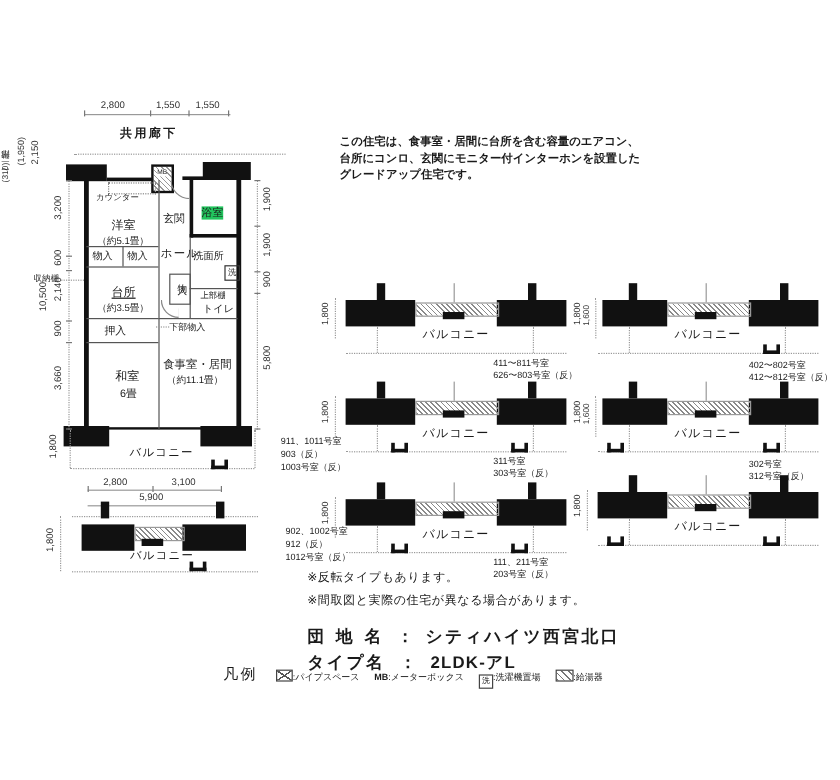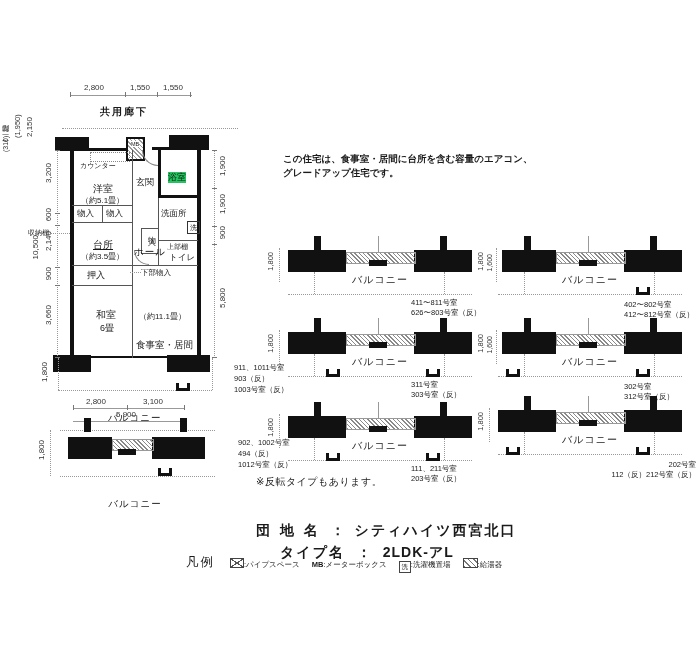--- a/index.html
+++ b/index.html
@@ -5,21 +5,21 @@
   html,body{margin:0;padding:0;background:#fff;}
   body{font-family:"Liberation Sans","DejaVu Sans",sans-serif;color:#1a1a1a;}
   .sheet{position:relative;width:700px;height:650px;background:#ffffff;overflow:hidden;}
   .ab{position:absolute;}
   .w{background:#111;}
   .t7{font-size:7px;line-height:1.1;}
   .t75{font-size:7.5px;line-height:1.2;}
   .t8{font-size:8px;line-height:1.2;}
   .t85{font-size:8.5px;line-height:1.2;}
   .t9{font-size:9px;line-height:1.2;}
-  .t95{font-size:9.5px;line-height:1.2;margin-top:40px;}
+  .t95{font-size:9.5px;line-height:1.2;}
   .t10{font-size:10px;line-height:1.2;}
   .b{font-weight:bold;}
   .vtext{writing-mode:vertical-rl;transform:rotate(180deg);color:#333;white-space:nowrap;}
   .dimlab{color:#333;}
   .dotv{width:0;border-left:1px dotted #999;}
   .doth{height:0;border-top:1px dotted #999;}
   .solh{height:0;border-top:1px solid #999;}
   .solv{width:0;border-left:1px solid #999;}
   .part{background:#555;}
   .tickh{width:5px;height:1px;background:#777;}
@@ -39,20 +39,21 @@
   .clo3{writing-mode:vertical-rl;font-size:8px;letter-spacing:1px;}
   .center{text-align:center;}
 </style>
 </head>
 <body>
 
 <div class="sheet">
 
   <div class="ab t95 b" style="left:283px;top:112px;width:340px;line-height:13.5px;">
     <div>この住宅は、食事室・居間に台所を含む容量のエアコン、</div>
+    <div>台所にコンロ、玄関にモニター付インターホンを設置した</div>
     <div>グレードアップ住宅です。</div>
   </div>
 
   <span class="ab t8 dimlab" style="left:84px;top:83px;">2,800</span>
   <span class="ab t8 dimlab" style="left:130px;top:83px;">1,550</span>
   <span class="ab t8 dimlab" style="left:163px;top:83px;">1,550</span>
   <div class="ab solh" style="left:70px;top:95px;width:122px;"></div>
   <div class="ab tickv" style="left:70px;top:92px;"></div>
   <div class="ab tickv" style="left:125px;top:92px;"></div>
   <div class="ab tickv" style="left:157px;top:92px;"></div>
@@ -175,21 +176,21 @@
   <div class="ab w" style="left:152px;top:437px;width:53px;height:22px;"></div>
   <div class="ab hatch" style="left:112px;top:439px;width:40px;height:10px;"></div>
   <div class="ab w" style="left:118px;top:449px;width:18px;height:6px;"></div>
   <span class="ab t95 center" style="left:95px;top:458px;width:80px;letter-spacing:1px;">バルコニー</span>
   <div class="ab doth" style="left:60px;top:476px;width:155px;"></div>
   <div class="ab umark" style="left:158px;top:468px;"></div>
   <div class="ab dotv" style="left:50px;top:430px;height:46px;"></div>
   <span class="ab vtext t8" style="left:37px;top:440px;">1,800</span>
   <div class="ab t75 lblblock" style="left:238px;top:437px;line-height:11px;">
     <div>902、1002号室</div>
-    <div>494（反）</div>
+    <div>912（反）</div>
     <div>1012号室（反）</div>
   </div>
 
   <div class="ab" style="left:266px;top:236px;width:220px;height:82px;">
     <span class="ab vtext t75" style="left:0;top:16px;">1,800</span>
     <div class="ab dotv" style="left:13px;top:12px;height:34px;"></div>
     <div class="ab w" style="left:48px;top:0;width:7px;height:14px;"></div>
     <div class="ab w" style="left:22px;top:14px;width:58px;height:22px;"></div>
     <div class="ab w" style="left:148px;top:14px;width:58px;height:22px;"></div>
     <div class="ab w" style="left:174px;top:0;width:7px;height:14px;"></div>
@@ -304,36 +305,33 @@
     <div class="ab w" style="left:174px;top:0;width:7px;height:14px;"></div>
     <div class="ab hatch" style="left:80px;top:16px;width:68px;height:10px;"></div>
     <div class="ab solv" style="left:112px;top:0;height:16px;"></div>
     <div class="ab w" style="left:103px;top:24px;width:18px;height:6px;"></div>
     <span class="ab t10 center" style="left:58px;top:38px;width:112px;letter-spacing:1px;">バルコニー</span>
     <div class="ab dotv" style="left:48px;top:36px;height:22px;"></div>
     <div class="ab dotv" style="left:178px;top:36px;height:22px;"></div>
     <div class="ab doth" style="left:22px;top:58px;width:184px;"></div>
     <div class="ab umark" style="left:30px;top:51px;"></div>
     <div class="ab umark" style="left:160px;top:51px;"></div>
-    <div class="ab t75 lblblock" style="left:108px;top:64px;line-height:10px;text-align:right;right:0;">
-      <div>202号室</div>
-      <div>112（反）212号室（反）</div>
-    </div>
   </div>
 
   <div class="ab t10" style="left:256px;top:473px;line-height:18.5px;letter-spacing:0.5px;">
     <div>※反転タイプもあります。</div>
+    <div>※間取図と実際の住宅が異なる場合があります。</div>
   </div>
 
   <div class="ab b" style="left:256px;top:522px;font-size:14px;">
     <span style="letter-spacing:3px;">団 地 名</span>
     <span style="margin:0 6px;">：</span>
     <span style="letter-spacing:2px;">シティハイツ西宮北口</span>
   </div>
-  <div class="ab b" style="left:256px;top:544px;font-size:14px;margin-left:24px;">
+  <div class="ab b" style="left:256px;top:544px;font-size:14px;">
     <span style="letter-spacing:2px;">タイプ名</span>
     <span style="margin:0 8px;">：</span>
     <span style="letter-spacing:1px;">2LDK-アL</span>
   </div>
 
   <span class="ab" style="left:186px;top:554px;font-size:12.5px;letter-spacing:2px;">凡例</span>
   <div class="ab t75" style="left:230px;top:558px;white-space:nowrap;">
     <span class="icx"></span><span>:パイプスペース</span>
     <span style="display:inline-block;width:8px;"></span>
     <span class="b">MB</span><span>:メーターボックス</span>

